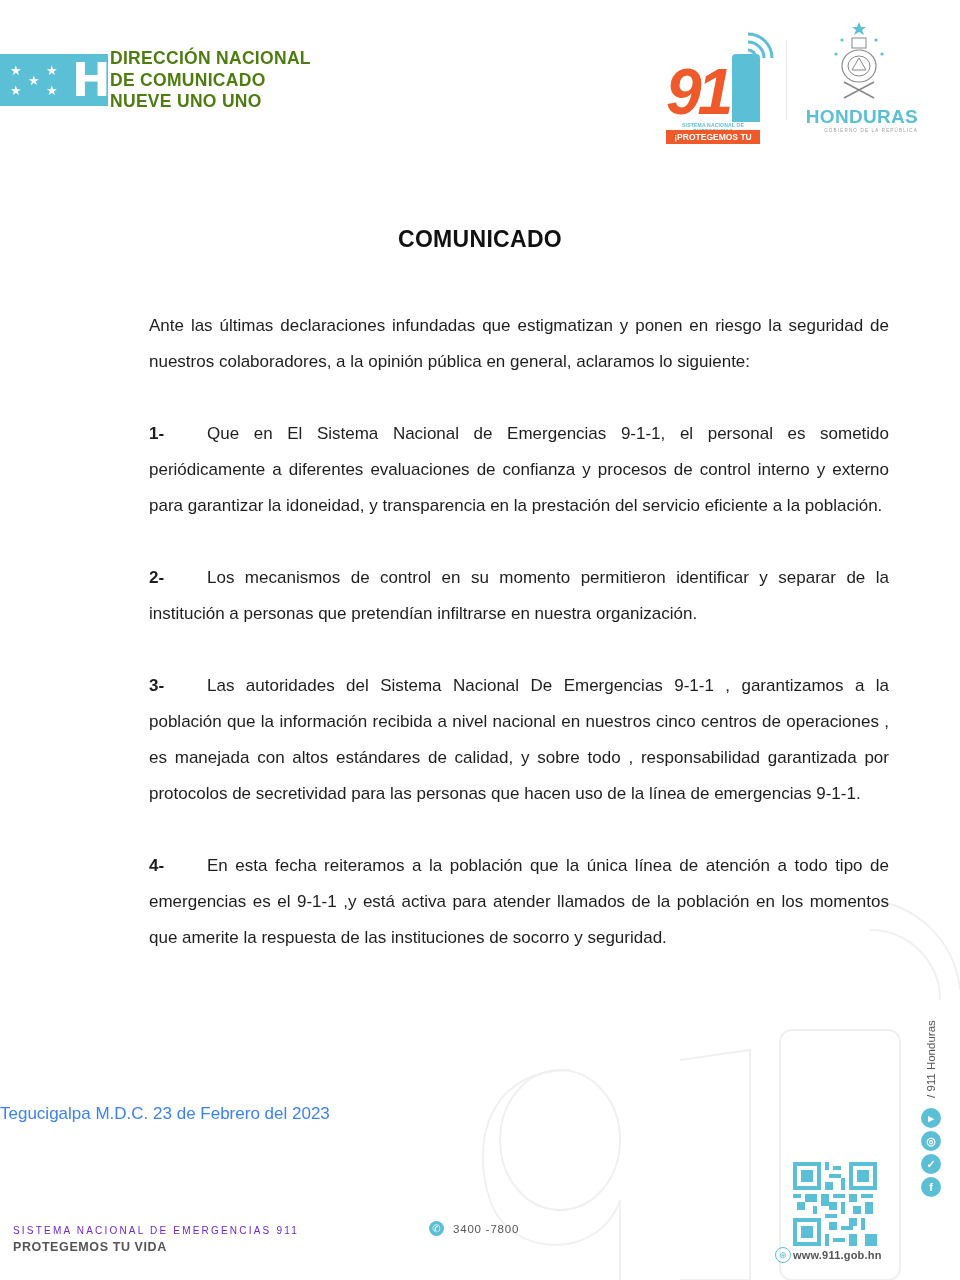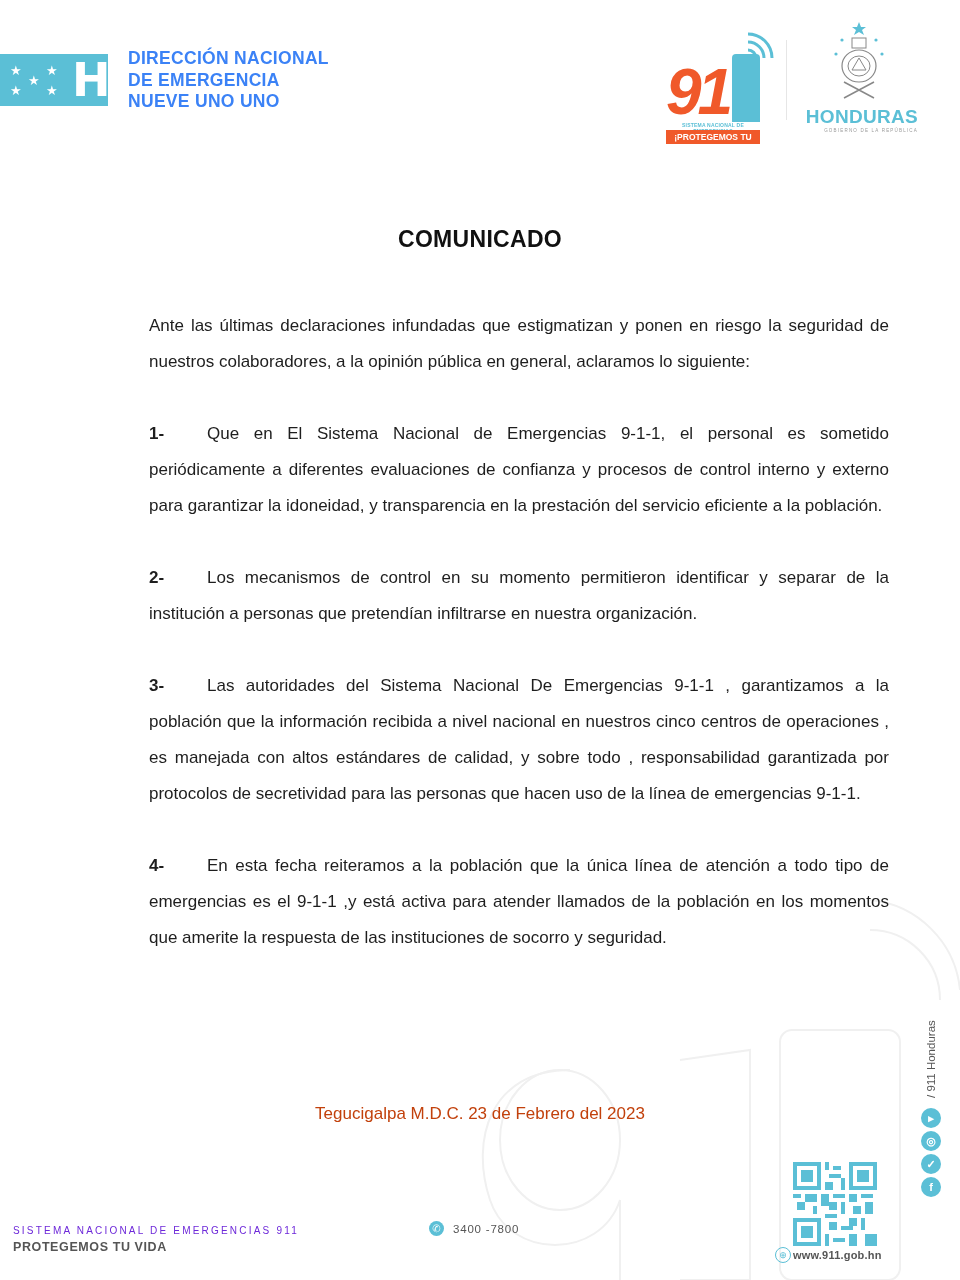--- a/index.html
+++ b/index.html
@@ -10,21 +10,21 @@
     
     .hdr-left { position:absolute; left:0; top:48px; display:flex; align-items:center; }
     .flag-bar {
       width:108px; height:52px; background:#5bbfd6; position:relative;
     }
     .flag-bar .star { position:absolute; color:#ffffff; font-size:13px; line-height:13px; }
     .flag-bar .H {
       position:absolute; left:72px; top:4px; color:#ffffff; font-weight:bold; font-size:46px; line-height:44px;
       font-family:"DejaVu Sans", sans-serif;
     }
-    .dir-text { margin-left:20px; color:#3b82f6; font-weight:bold; font-size:17.5px; line-height:21.5px; letter-spacing:0.3px; }
+    .dir-text { margin-left:2px; color:#4d7c0f; font-weight:bold; font-size:17.5px; line-height:21.5px; letter-spacing:0.3px; }
 
     
     .logo911 { position:absolute; left:664px; top:32px; width:112px; height:114px; }
     .logo911 .num {
       position:absolute; left:2px; top:28px; font-weight:bold; font-size:64px; line-height:64px;
       color:#f0592a; font-family:"Liberation Sans", sans-serif; letter-spacing:-4px; font-style:italic;
     }
     .logo911 .one-blue {
       position:absolute; left:68px; top:22px; width:28px; height:68px; background:#5bbfd6; border-radius:4px 4px 0 0;
     }
@@ -42,21 +42,21 @@
 
     
     .title { position:absolute; left:0; top:226px; width:960px; text-align:center; font-weight:bold; font-size:23px; letter-spacing:0.3px; color:#111; }
 
     
     .body { position:absolute; left:109px; top:308px; width:740px; font-size:17px; line-height:36px; color:#1e1e1e;margin-left:40px; }
     .body p { margin:0; text-align:justify; }
     .body .intro { margin-bottom:36px; }
     .item { margin-bottom:36px; }
     .item .num { font-weight:bold; display:inline-block; width:58px; }
-    .date { position:absolute; left:0; top:1104px; width:960px; text-align:center; font-size:17px; color:#c2410c; }
+    .date { position:absolute; left:0; top:1104px; width:960px; text-align:left; font-size:17px; color:#3b82f6; }
 
     
     .watermark { position:absolute; left:450px; top:880px; pointer-events:none; }
 
     
     .foot-left { position:absolute; left:13px; top:1222px; }
     .foot-left .l1 { color:#6d28d9; font-size:10px; letter-spacing:2.2px; line-height:17px; }
     .foot-left .l2 { color:#555; font-size:12.5px; font-weight:bold; letter-spacing:0.6px; line-height:17px; }
     .phone { position:absolute; left:429px; top:1221px; display:flex; align-items:center; }
     .phone .ic { width:15px; height:15px; border-radius:50%; background:#5bbfd6; color:#fff; font-size:10px; text-align:center; line-height:15px; }
@@ -82,21 +82,21 @@
   <div class="flag-bar">
     <span class="star" style="left:10px;top:10px">★</span>
     <span class="star" style="left:46px;top:10px">★</span>
     <span class="star" style="left:28px;top:20px">★</span>
     <span class="star" style="left:10px;top:30px">★</span>
     <span class="star" style="left:46px;top:30px">★</span>
     <span class="H">H</span>
   </div>
   <div class="dir-text">
     <div>DIRECCIÓN NACIONAL</div>
-    <div>DE EMERGENCIA</div>
+    <div>DE COMUNICADO</div>
     <div>NUEVE UNO UNO</div>
   </div>
 </div>
 
 <div class="logo911">
   <svg class="waves" width="32" height="30" viewBox="0 0 32 30">
     <path d="M4 18 A8 8 0 0 1 12 26" stroke="#5bbfd6" stroke-width="3" fill="none"></path>
     <path d="M4 10 A16 16 0 0 1 20 26" stroke="#5bbfd6" stroke-width="3" fill="none"></path>
     <path d="M4 2 A24 24 0 0 1 28 26" stroke="#5bbfd6" stroke-width="3" fill="none"></path>
   </svg>

